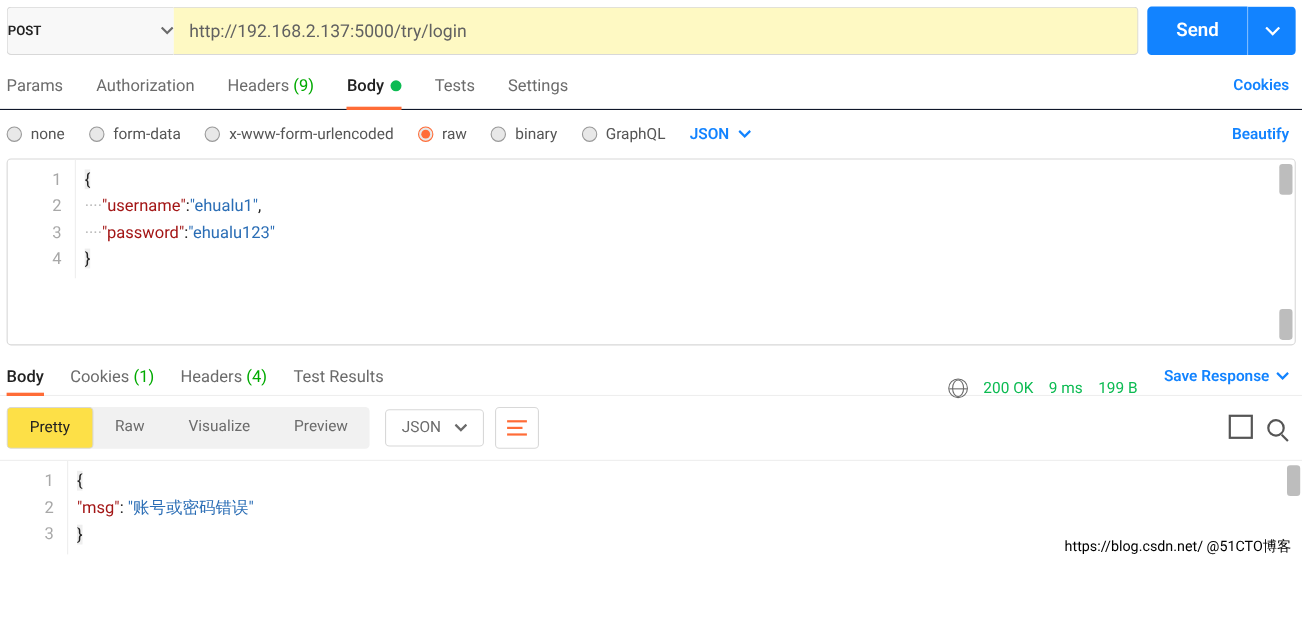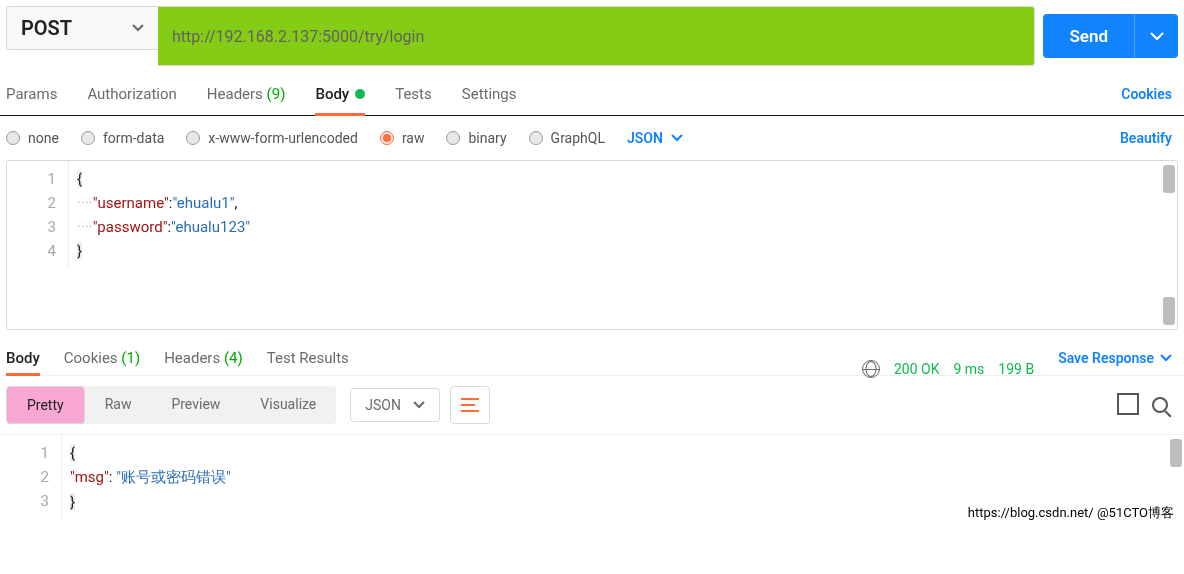--- a/index.html
+++ b/index.html
@@ -1,20 +1,20 @@
 <!DOCTYPE html>
 <html><head>
 <meta charset="utf-8">
 <style>
   * { box-sizing: border-box; margin: 0; padding: 0; font-family: -apple-system, BlinkMacSystemFont, "Segoe UI", Roboto, Arial, sans-serif; }
   body { background: #fff; color: #212121; font-size: 14px; width: 1184px; }
   .row { display: flex; align-items: center; }
   .req-bar { padding: 6px 6px 6px 6px; gap: 8px; }
-  .method-select { width: 152px; height: 44px; border: 1px solid #d8d8d8; border-radius: 4px; display:flex; align-items:center; justify-content:space-between; padding:0 14px; font-weight:600; font-size:20px; cursor:pointer; background:#f8f8f8;}
-  .url-input { flex:1; height:60px; border:1px solid #d8d8d8; border-left:none; border-radius:0 4px 4px 0; padding:0 14px; font-size:16px; color:#616161; background:#84cc16;}
+  .method-select { width: 152px; height: 44px; border: 1px solid #d8d8d8; border-radius: 4px; display:flex; align-items:center; justify-content:space-between; padding:0 0; font-weight:600; font-size:12px; cursor:pointer; background:#f8f8f8;}
+  .url-input { flex:1; height:44px; border:1px solid #d8d8d8; border-left:none; border-radius:0 4px 4px 0; padding:0 14px; font-size:16px; color:#616161; background:#fef9c3;}
   .method-select { border-radius:4px 0 0 4px; border-right:none;}
   .url-wrap { flex:1; display:flex;}
   .send-group { display:flex;}
   .send-btn { background:#1283ff; color:#fff; border:none; height:44px; padding:0 26px; font-size:17px; font-weight:600; border-radius:4px 0 0 4px; cursor:pointer;}
   .send-caret { background:#1283ff; border:none; border-left:1px solid rgba(255,255,255,.25); width:44px; height:44px; border-radius:0 4px 4px 0; cursor:pointer; display:flex; align-items:center; justify-content:center;}
   .tabs { display:flex; align-items:center; padding:0 6px; border-bottom:1px solid #0f172a; height:44px; gap:30px;}
   .tab { color:#6b6b6b; font-size:15px; cursor:pointer; height:100%; display:flex; align-items:center; position:relative;}
   .tab.active { color:#212121; font-weight:500;}
   .tab.active::after { content:""; position:absolute; left:0; right:0; bottom:-1px; height:3px; background:#ff6c37;}
   .tab .count { color:#0a0;}
@@ -44,21 +44,21 @@
   .resp-tab.active::after { content:""; position:absolute; left:0; right:0; bottom:-1px; height:3px; background:#ff6c37;}
   .status-block { display:flex; align-items:center; gap:14px; font-size:14px;margin-top:22px;}
   .status-block .ok { color:#0cbb52;}
   .globe { width:18px; height:18px; border:1.5px solid #6b6b6b; border-radius:50%; position:relative;}
   .globe::before { content:""; position:absolute; left:0; right:0; top:50%; height:1.5px; background:#6b6b6b;}
   .globe::after { content:""; position:absolute; top:0; bottom:0; left:50%; width:9px; transform:translateX(-50%); border:1.5px solid #6b6b6b; border-radius:50%;}
   .save-resp { color:#1283ff; font-weight:600; cursor:pointer; display:flex; align-items:center; gap:6px; padding-right:6px;}
   .view-btns { display:flex; align-items:center; padding:10px 6px; gap:0;}
   .seg { display:flex; background:#f1f1f1; border-radius:4px; overflow:hidden;}
   .seg-btn { padding:10px 20px; color:#6b6b6b; cursor:pointer; font-size:14px;}
-  .seg-btn.active { background:#f9a8d4; color:#212121; border:1px solid #d8d8d8; border-radius:4px;}
+  .seg-btn.active { background:#fde047; color:#212121; border:1px solid #d8d8d8; border-radius:4px;}
   .json-dd { margin-left:14px; border:1px solid #d8d8d8; border-radius:4px; padding:8px 14px; display:flex; align-items:center; gap:12px; color:#6b6b6b; cursor:pointer;}
   .wrap-btn { margin-left:10px; border:1px solid #d8d8d8; border-radius:4px; width:40px; height:38px; display:flex; align-items:center; justify-content:center; cursor:pointer;}
   .wrap-ico { width:18px; height:14px; border-top:2px solid #ff6c37; border-bottom:2px solid #ff6c37; position:relative;}
   .wrap-ico::before{content:"";position:absolute;top:50%;left:0;right:4px;height:2px;background:#ff6c37;transform:translateY(-50%);}
   .icons-right { display:flex; gap:14px; align-items:center; padding-right:10px; color:#555;}
   .copy-ico { width:18px; height:18px; border:2px solid #555; position:relative;}
   .copy-ico::after{content:"";position:absolute;left:-5px;top:-5px;width:18px;height:18px;border:2px solid #555;background:#fff;}
   .search-ico { width:16px; height:16px; border:2px solid #555; border-radius:50%; position:relative;}
   .search-ico::after{content:"";position:absolute;width:8px;height:2px;background:#555;bottom:-4px;right:-6px;transform:rotate(45deg);}
   .editor.resp { min-height:80px; border:none; border-top:1px solid #eee; border-radius:0; margin:0;}
@@ -183,22 +183,22 @@
     <svg width="12" height="8">
         <path d="M1 1l5 5 5-5" stroke="#1283ff" stroke-width="2" fill="none"></path>
       </svg>
   </div>
 </div>
 
 <div class="view-btns">
   <div class="seg">
     <div class="seg-btn active">Pretty</div>
     <div class="seg-btn">Raw</div>
+    <div class="seg-btn">Visualize</div>
     <div class="seg-btn">Preview</div>
-    <div class="seg-btn">Visualize</div>
   </div>
   <div class="json-dd">
     <span>JSON</span>
     <svg width="12" height="8">
         <path d="M1 1l5 5 5-5" stroke="#6b6b6b" stroke-width="2" fill="none"></path>
       </svg>
   </div>
   <div class="wrap-btn">
       <span class="wrap-ico"></span>
     </div>

